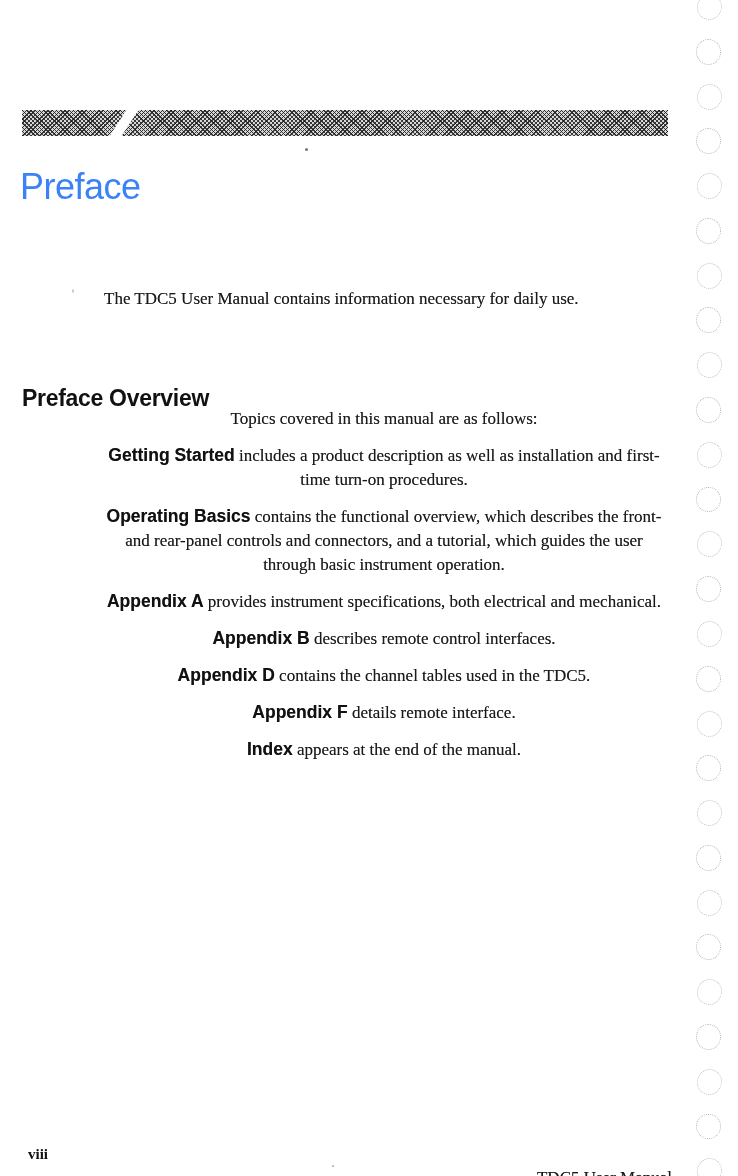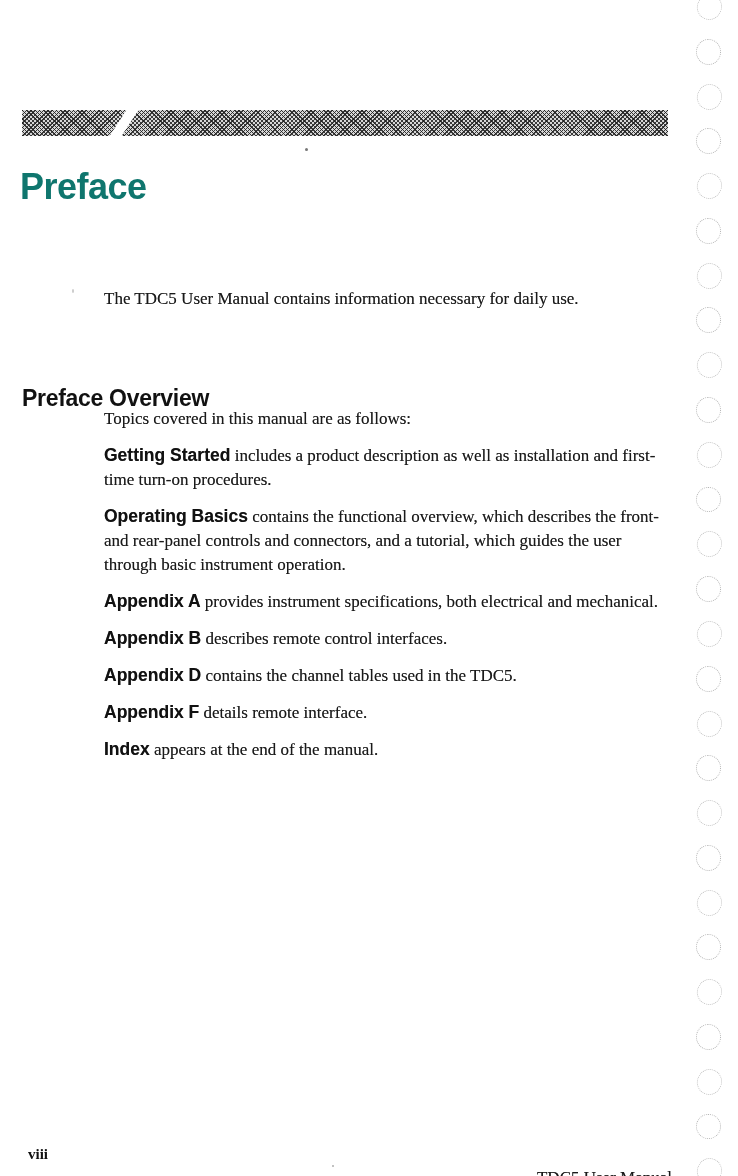--- a/index.html
+++ b/index.html
@@ -28,24 +28,24 @@
     left: 96px; top: -2px;
     width: 12px; height: 30px;
     background: #ffffff;
     transform: skewX(-33deg);
   }
 
   .doc-title {
     position: absolute;
     left: 20px; top: 142px;
     font-family: "Liberation Sans", sans-serif;
-    font-weight: bold;
+    font-weight: normal;
     font-size: 36px;
     letter-spacing: -0.5px;
-    color: #0f766e;
+    color: #3b82f6;
   }
 
   .intro {
     position: absolute;
     left: 104px; top: 270px;
     width: 560px;
     font-size: 17px;
     line-height: 24px;
   }
 
@@ -59,21 +59,21 @@
     color: #111;
   }
 
   .overview-body {
     position: absolute;
     left: 104px; top: 407px;
     width: 560px;
     font-size: 17px;
     line-height: 24px;
   }
-  .overview-body p { margin: 0 0 12px 0; }
+  .overview-body p { margin: 0 0 12px 0; text-align: center; }
   .term {
     font-family: "Liberation Sans", sans-serif;
     font-weight: bold;
     font-size: 17.5px;
     color: #111;
     margin-top: 12px;
   }
 
   .footer-pagenum {
     position: absolute;

